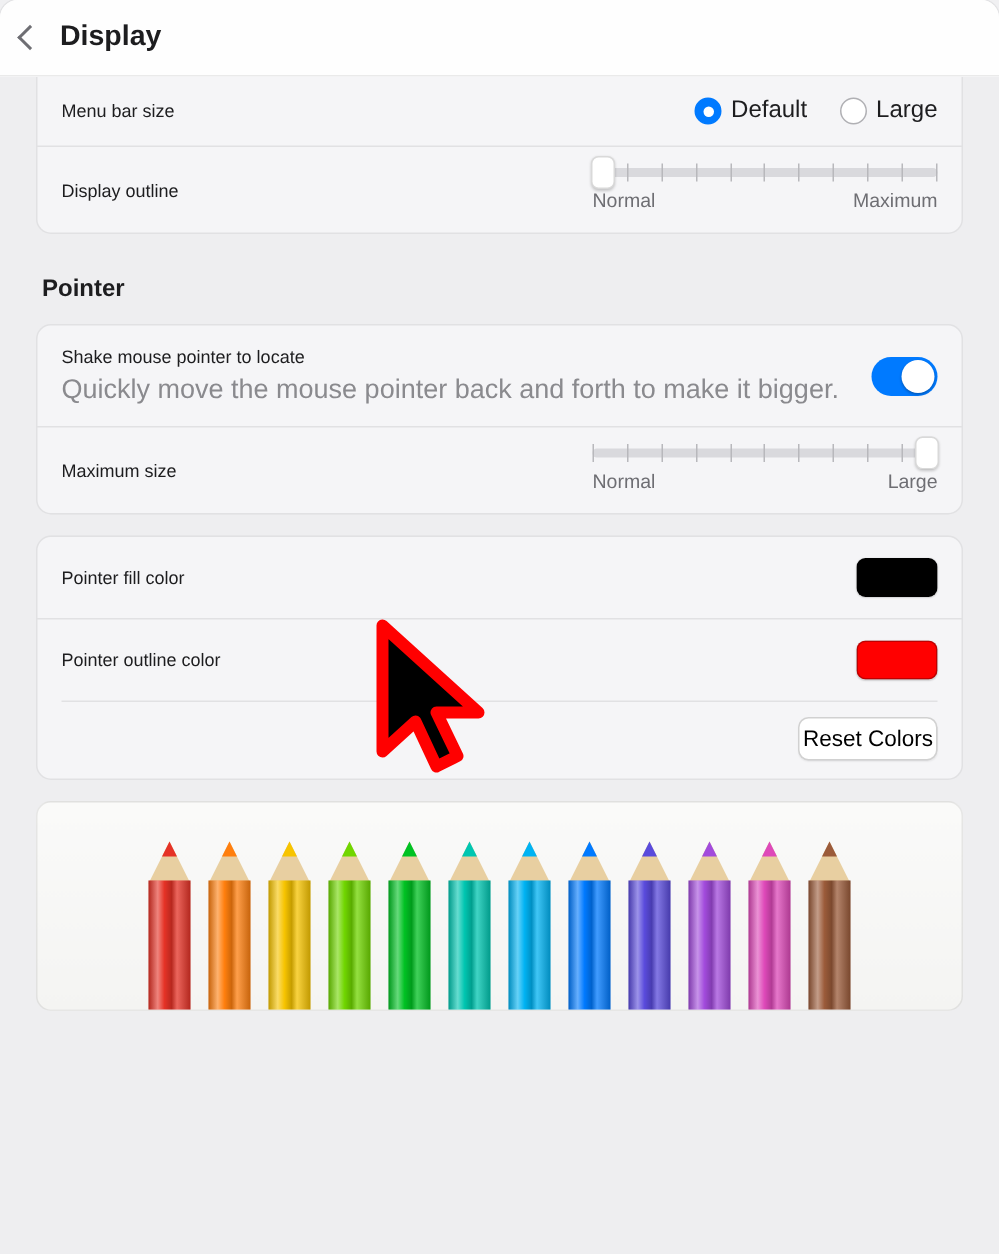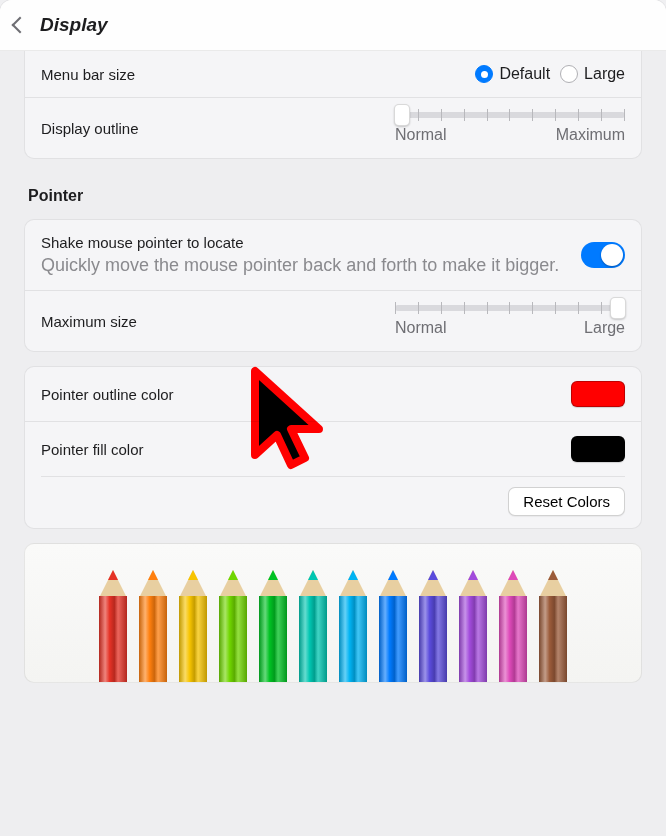--- a/index.html
+++ b/index.html
@@ -21,21 +21,20 @@
     box-shadow: 0 0 0 1px rgba(0,0,0,0.05);
   }
   .titlebar {
     display: flex;
     align-items: center;
     padding: 14px 18px 14px 14px;
     border-bottom: 1px solid rgba(0,0,0,0.08);
     background: #fefefe;
     border-radius: 12px 12px 0 0;
     gap: 14px;
-    font-style: italic;
   }
   .back-chevron {
     width: 12px; height: 12px;
     border-left: 2.5px solid #6e6e73;
     border-bottom: 2.5px solid #6e6e73;
     transform: rotate(45deg);
     cursor: pointer;
   }
   .title {
     font-size: 19px;
@@ -55,24 +54,24 @@
   }
   .card.first { border-top-left-radius: 0; border-top-right-radius: 0; border-top: none; margin-top: 0;}
   .row {
     display: flex;
     align-items: center;
     padding: 14px 16px;
     border-top: 1px solid rgba(0,0,0,0.08);
     position: relative;
   }
   .card .row:first-child { border-top: none; }
-  .row .label { font-size: 15px; color: #1d1d1f; }
+  .row .label { font-size: 12px; color: #1d1d1f; }
   .row .sub { font-size: 18px; color: #8a8a8e; margin-top: 4px; }
   .row .left { flex: 1; display: flex; flex-direction: column; }
-  .row .right { display: flex; align-items: flex-start; gap: 10px; }
+  .row .right { display: flex; align-items: flex-start; gap: 22px; }
   .section-header {
     font-size: 16px;
     font-weight: 700;
     margin-top: 28px;
     margin-bottom: 6px;
     padding-left: 4px;
   }
 
   
   .radio {
@@ -100,21 +99,21 @@
   }
   .slider-ticks span { width: 1px; background: #b8b8bc; height: 12px; margin-top: -3px; }
   .slider-thumb {
     position: absolute; top: 50%; width: 16px; height: 22px; border-radius: 5px;
     background: #fff; border: 1px solid rgba(0,0,0,0.15);
     box-shadow: 0 1px 2px rgba(0,0,0,0.2);
     transform: translate(-50%, -50%);
     cursor: grab;
   }
   .slider-labels {
-    display: flex; justify-content: space-between; font-size: 16px; color: #6e6e73;
+    display: flex; justify-content: space-between; font-size: 13px; color: #6e6e73;
     margin-top: 8px;
   }
 
   
   .toggle {
     width: 44px; height: 26px; border-radius: 13px;
     background: #007aff; position: relative; cursor: pointer;
   }
   .toggle .knob {
     position: absolute; top: 2px; right: 2px; width: 22px; height: 22px;
@@ -124,21 +123,21 @@
 
   
   .swatch {
     width: 54px; height: 26px; border-radius: 6px;
     border: 1px solid rgba(0,0,0,0.25);
     cursor: pointer;
     box-shadow: 0 0.5px 1px rgba(0,0,0,0.15);
   }
 
   .btn {
-    padding: 5px 14px; font-size: 15px; border-radius: 7px;
+    padding: 5px 2px; font-size: 15px; border-radius: 7px;
     background: #fff; border: 1px solid rgba(0,0,0,0.18);
     box-shadow: 0 1px 1px rgba(0,0,0,0.05);
     cursor: pointer;
   }
   .row.right-align { justify-content: flex-end; padding-top: 10px; padding-bottom: 12px; }
 
   
   .cursor-illustration {
     position: absolute;
     left: 210px;
@@ -291,38 +290,38 @@
               <span>Large</span>
             </div>
           </div>
         </div>
       </div>
     </div>
 
     <div class="card" style="position:relative;">
       <div class="row">
         <div class="left">
+            <span class="label">Pointer fill color</span>
+          </div>
+        <div class="right">
+          <div class="swatch" id="fill-swatch" style="background: rgb(0, 0, 0);"></div>
+        </div>
+      </div>
+      <div class="row">
+        <div class="left">
             <span class="label">Pointer outline color</span>
           </div>
         <div class="right">
           <div class="swatch" id="outline-swatch" style="background: rgb(255, 0, 0);"></div>
         </div>
 
         <svg class="cursor-illustration" width="100" height="120" viewBox="0 0 100 120">
           <path d="M20 8 L20 92 L42 72 L56 102 L70 95 L56 66 L84 66 Z" id="cursor-path" stroke-width="8" stroke-linejoin="round" fill="#000000" stroke="#ff0000"></path>
         </svg>
       </div>
-      <div class="row">
-        <div class="left">
-            <span class="label">Pointer fill color</span>
-          </div>
-        <div class="right">
-          <div class="swatch" id="fill-swatch" style="background: rgb(0, 0, 0);"></div>
-        </div>
-      </div>
       <div class="hr-thin"></div>
       <div class="row right-align" style="border-top:none;">
         <button class="btn">Reset Colors</button>
       </div>
     </div>
 
 
     <div class="pencils-card">
       <div class="pencils-row" id="pencils">
           <div class="pencil">

